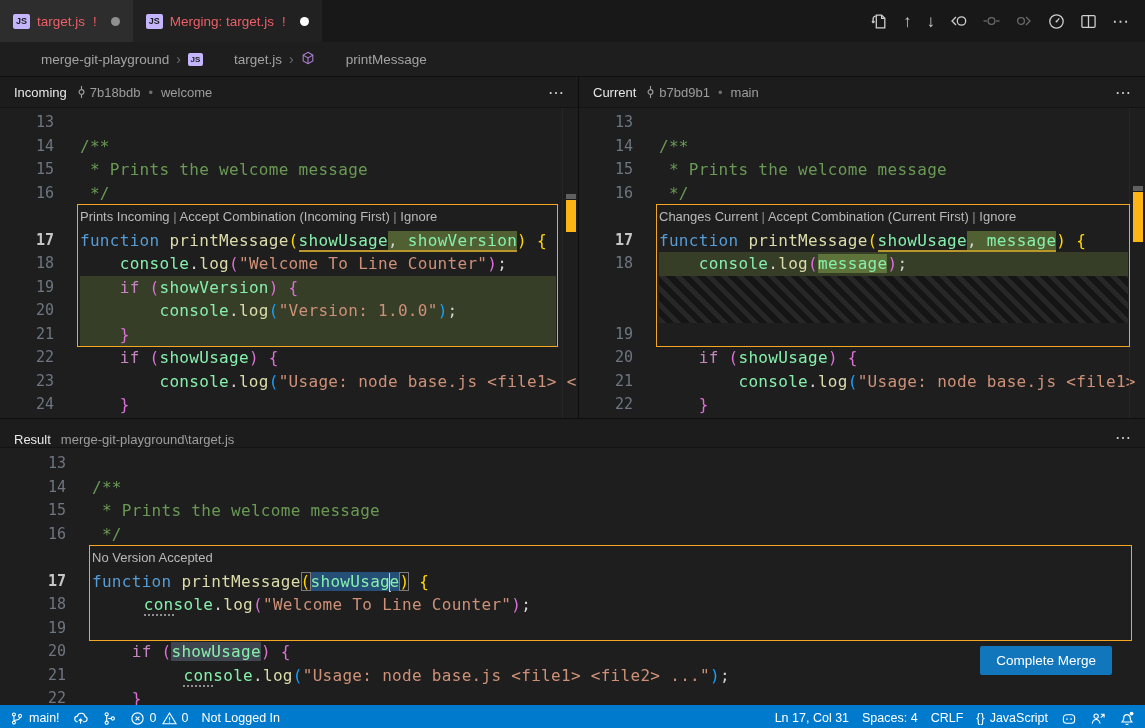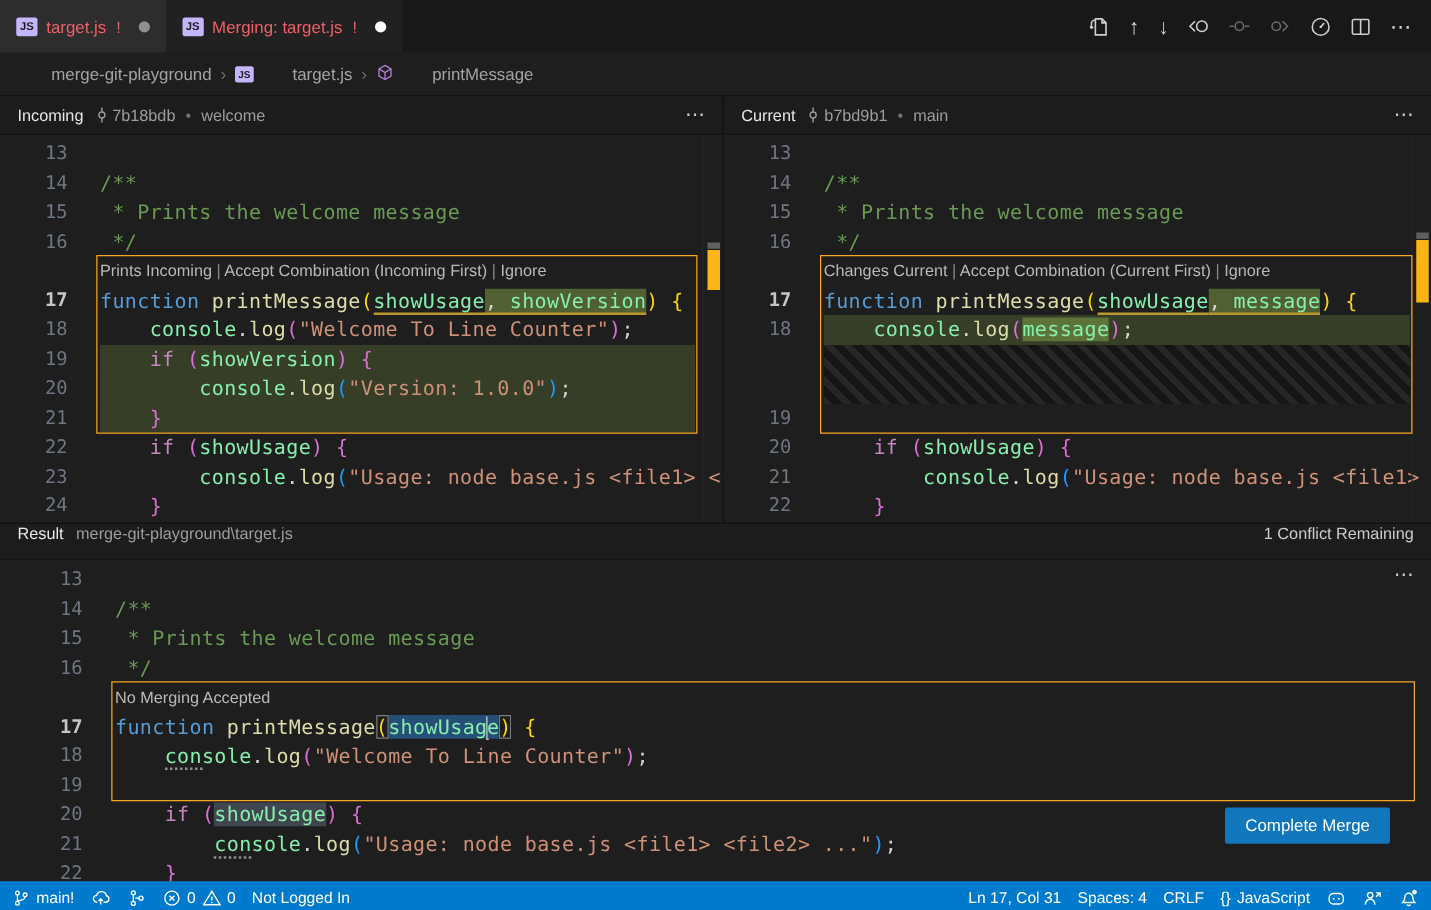--- a/index.html
+++ b/index.html
@@ -34,21 +34,21 @@
   .pane.right{width:567px;border-left:1px solid #0c0c0c;}
   .pane-header{height:30px;display:flex;align-items:center;gap:8px;padding:0 14px;
     background:#1c1c1c;border-bottom:1px solid #141414;flex:none;}
   .ph-title{color:#e8e8e8;}
   .ph-hash{color:#9d9d9d;display:inline-flex;align-items:center;gap:2px;}
   .ph-bullet{color:#6f6f6f;}
   .ph-ref{color:#9d9d9d;}
   .ph-more{margin-left:auto;color:#cccccc;cursor:pointer;font-size:16px;}
   .pane-code{position:relative;flex:1;overflow:hidden;background:#1e1e1e;padding-top:3px;box-sizing:border-box;}
   
-  .result-header{height:28px;display:flex;align-items:flex-start;gap:10px;padding:0 14px;
+  .result-header{height:28px;display:flex;align-items:flex-end;gap:10px;padding:0 14px;
     background:#1c1c1c;border-top:1px solid #0e0e0e;border-bottom:1px solid #141414;}
   .rh-right{margin-left:auto;display:flex;align-items:center;gap:16px;flex-direction:column;}
   .rh-status{color:#cccccc;}
   .result-code{position:relative;height:257px;overflow:hidden;padding-top:4px;box-sizing:border-box;}
   .cmbtn{position:absolute;right:33px;bottom:30px;background:#1176bb;color:#fff;font-size:13.5px;
     padding:7px 16px;border:none;border-radius:2px;font-family:"Liberation Sans",sans-serif;cursor:pointer;z-index:8;}
   
   .crow{display:flex;position:relative;line-height:23.5px;}
   .ln{flex:none;text-align:right;padding-right:26px;box-sizing:border-box;color:#6e7681;
     font-family:"DejaVu Sans Mono",monospace;font-size:15px;z-index:1;}
@@ -65,21 +65,21 @@
   .tk.str{color:#ce9178;}
   .tk.cmt{color:#6a9955;}
   .tk.pl{color:#d4d4d4;}
   .tk.b1{color:#ffd700;}
   .tk.b2{color:#da70d6;}
   .tk.b3{color:#179fff;}
   .tk.ul{border-bottom:2px solid #b9972c;}
   .tk.dw{background:rgba(151,188,81,.42);}
   .tk.sel{background:#264f78;}
   .tk.occ{background:#40464f;}
-  .tk.hint{border-bottom:2px dotted #8f8f8f;}
+  .tk.hint{border-bottom:2px dotted #8f8f8f;margin-left:12px;}
   .tk.bm{box-shadow:inset 0 0 0 1px #7c7c7c;}
   .tk.cur{display:inline-block;width:1.5px;height:19px;background:#cdcdcd;vertical-align:middle;margin:0 -1px;}
   .dlfill{position:absolute;top:0;bottom:0;background:rgba(151,188,81,.2);z-index:0;}
   .hatch{position:absolute;top:0;bottom:0;z-index:0;
     background:repeating-linear-gradient(45deg,#272727 0 5px,#151515 5px 11px);}
   .cbox{position:absolute;border:1.5px solid #f5a623;z-index:5;pointer-events:none;}
   .ruler{position:absolute;top:0;bottom:0;right:0;width:15px;border-left:1px solid #262626;z-index:4;}
   .rmark{position:absolute;right:2px;width:10px;background:#fdb515;z-index:6;}
   .rcap{position:absolute;right:2px;width:10px;height:5px;background:#606060;z-index:6;}
   
@@ -342,21 +342,21 @@
       <div class="crow" style="height: 23.5px;">
         <span class="ln" style="width: 92px;">15</span>
         <span class="lt"><span class="tk cmt"> * Prints the welcome message</span></span>
       </div>
       <div class="crow" style="height: 23.5px;">
         <span class="ln" style="width: 92px;">16</span>
         <span class="lt"><span class="tk cmt"> */</span></span>
       </div>
       <div class="crow" style="height: 23.5px;">
         <span class="ln" style="width: 92px;"></span>
-        <span class="lt acts"><span class="alink">No Merging Accepted</span></span>
+        <span class="lt acts"><span class="alink">No Version Accepted</span></span>
       </div>
       <div class="crow" style="height: 23.5px;">
         <span class="ln lnact" style="width: 92px;">17</span>
         <span class="lt"><span class="tk kw">function </span><span class="tk fn">printMessage</span><span class="tk b1 bm">(</span><span class="tk vr sel">showUsag</span><span class="tk cur"></span><span class="tk vr sel">e</span><span class="tk b1 bm">)</span><span class="tk b1"> {</span></span>
       </div>
       <div class="crow" style="height: 23.5px;">
         <span class="ln" style="width: 92px;">18</span>
         <span class="lt"><span class="tk pl">    </span><span class="tk vr hint">con</span><span class="tk vr">sole</span><span class="tk pl">.</span><span class="tk fn">log</span><span class="tk b2">(</span><span class="tk str">"Welcome To Line Counter"</span><span class="tk b2">)</span><span class="tk pl">;</span></span>
       </div>
       <div class="crow" style="height: 23.5px;">

